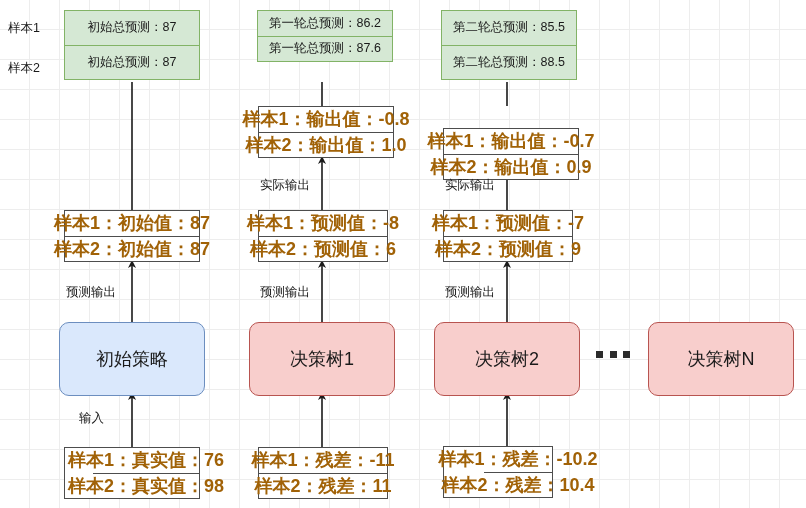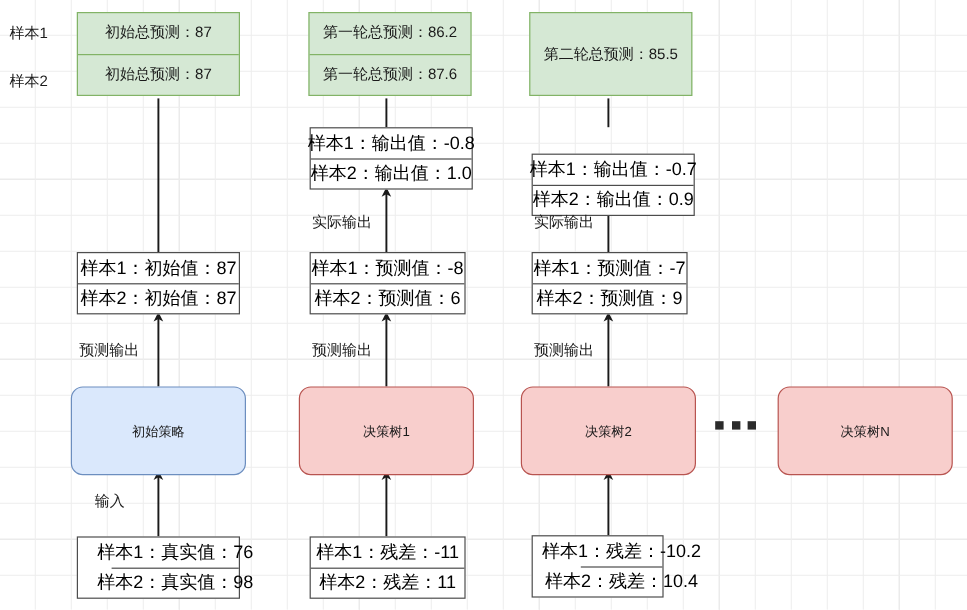--- a/index.html
+++ b/index.html
@@ -43,30 +43,31 @@
 
   
   .whitebox{
     border:1px solid #4d4d4d;
     background:#ffffff;
     display:flex;flex-direction:column;
   }
   .whitebox .cell{
     flex:1;
     display:flex;align-items:center;justify-content:center;
-    font-size:15px;color:#000000;
+    font-size:18px;color:#a16207;
     white-space:nowrap;
+    font-weight:bold;
   }
   .whitebox .cell + .cell{border-top:1px solid #4d4d4d;}
 
   
   .roundbox{
     border-radius:10px;
     display:flex;align-items:center;justify-content:center;
-    font-size:11px;color:#1a1a1a;
+    font-size:18px;color:#1a1a1a;
     white-space:nowrap;
   }
   .roundbox.blue{border:1px solid #6c8ebf;background:#dae8fc;}
   .roundbox.pink{border:1px solid #b85450;background:#f8cecc;}
 
   
   .plaintext{
     font-size:12.5px;color:#1a1a1a;white-space:nowrap;
     display:flex;align-items:center;
   }
@@ -113,27 +114,28 @@
   </svg>
 
   <div class="node plaintext" style="left:8px;top:18px;width:52px;height:20px;">样本1</div>
   <div class="node plaintext" style="left:8px;top:58px;width:52px;height:20px;">样本2</div>
 
   <div class="node greenbox" style="left:64px;top:10px;width:136px;height:70px;">
     <div class="cell">初始总预测：87</div>
     <div class="cell">初始总预测：87</div>
   </div>
 
-  <div class="node greenbox" style="left:257px;top:10px;width:136px;height:70px;">
+  <div class="node greenbox" style="left:257px;top:10px;width:136px;height:52px;">
     <div class="cell">第一轮总预测：86.2</div>
     <div class="cell">第一轮总预测：87.6</div>
   </div>
 
   <div class="node greenbox" style="left:441px;top:10px;width:136px;height:70px;">
     <div class="cell">第二轮总预测：85.5</div>
+    <div class="cell">第二轮总预测：88.5</div>
   </div>
 
   <div class="node whitebox" style="left:258px;top:106px;width:136px;height:52px;">
     <div class="cell">样本1：输出值：-0.8</div>
     <div class="cell">样本2：输出值：1.0</div>
   </div>
 
   <div class="node whitebox" style="left:443px;top:106px;width:136px;height:52px;margin-top:22px;">
     <div class="cell">样本1：输出值：-0.7</div>
     <div class="cell">样本2：输出值：0.9</div>

